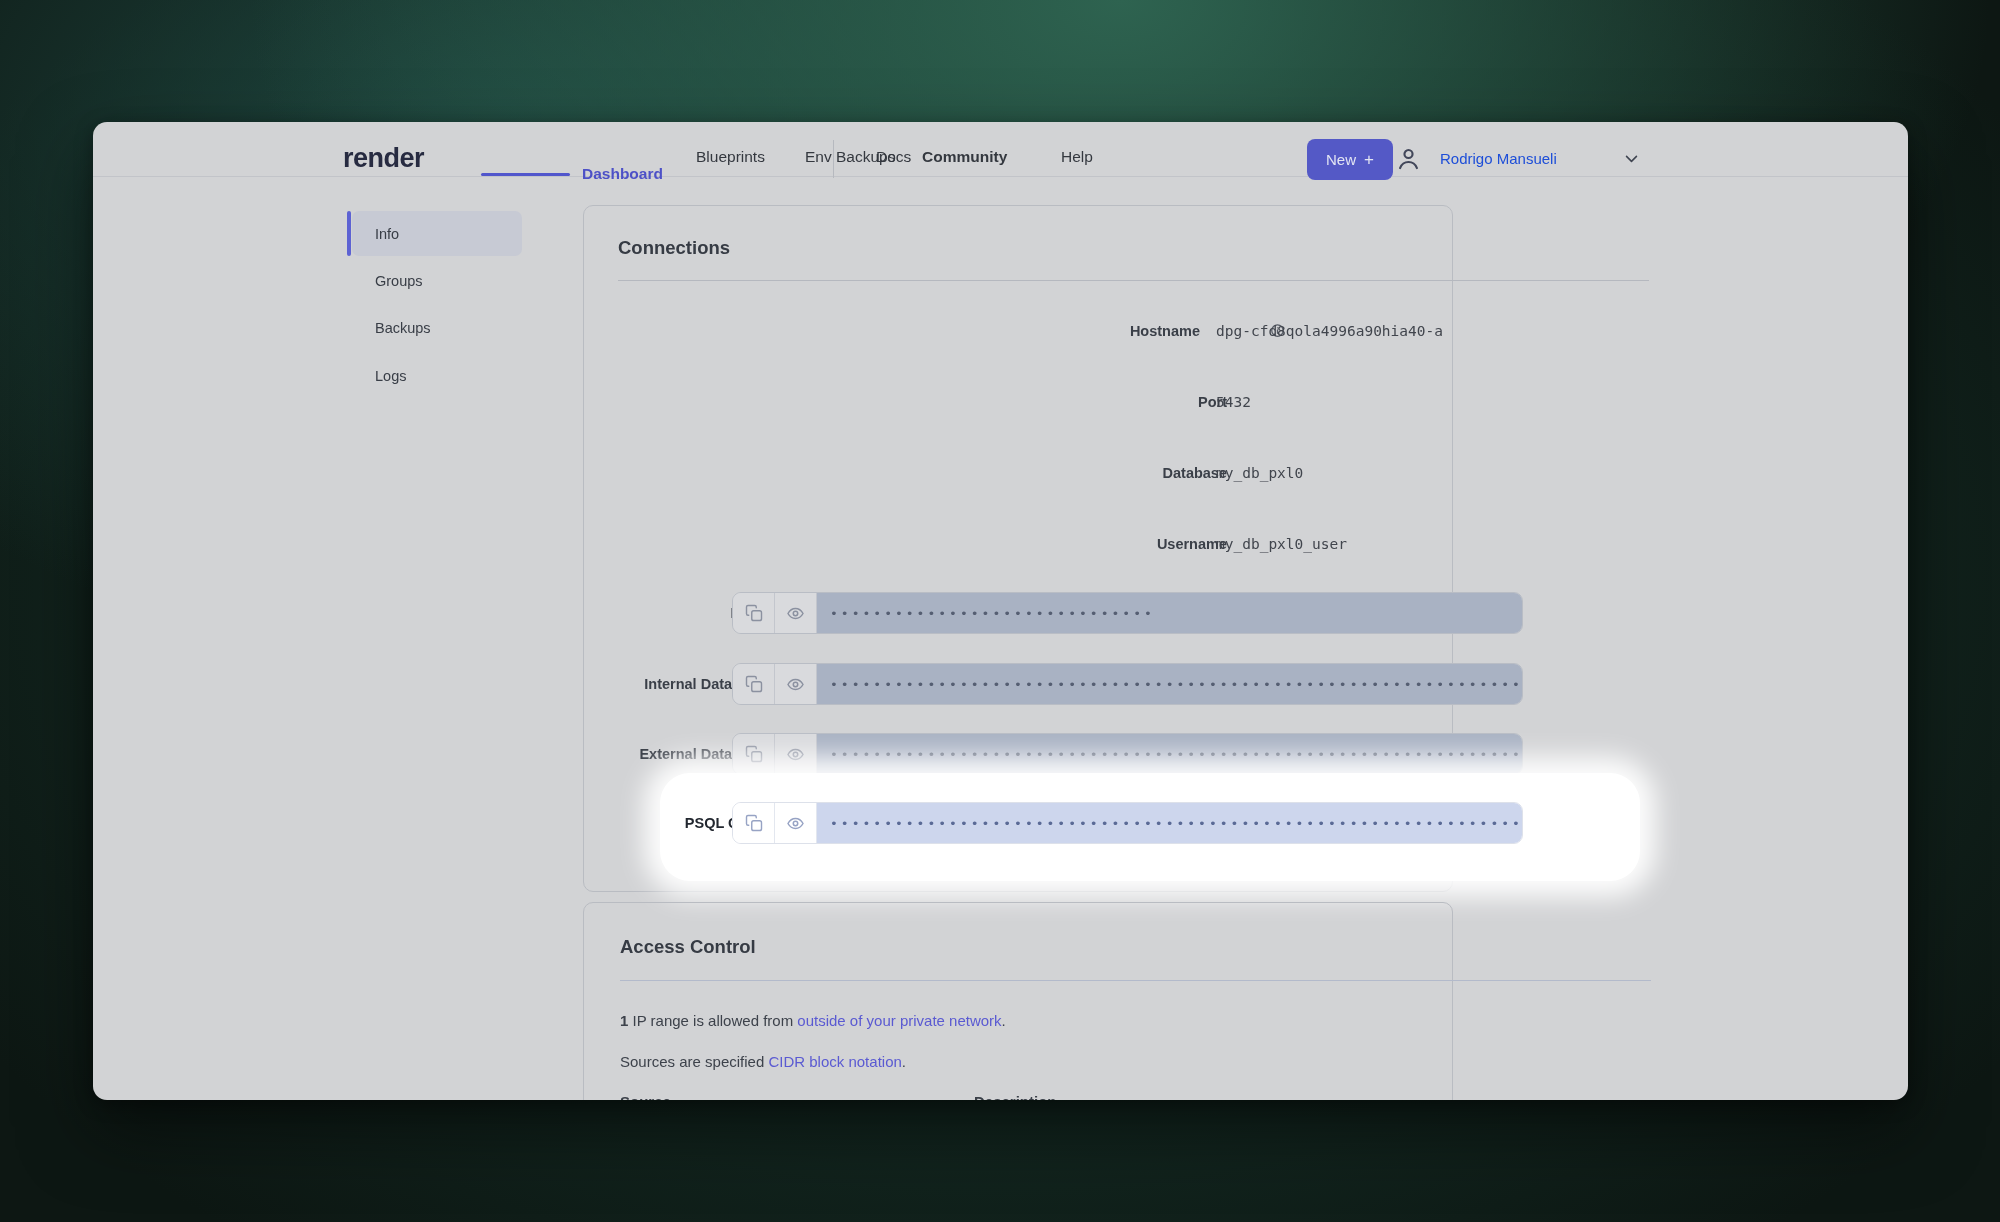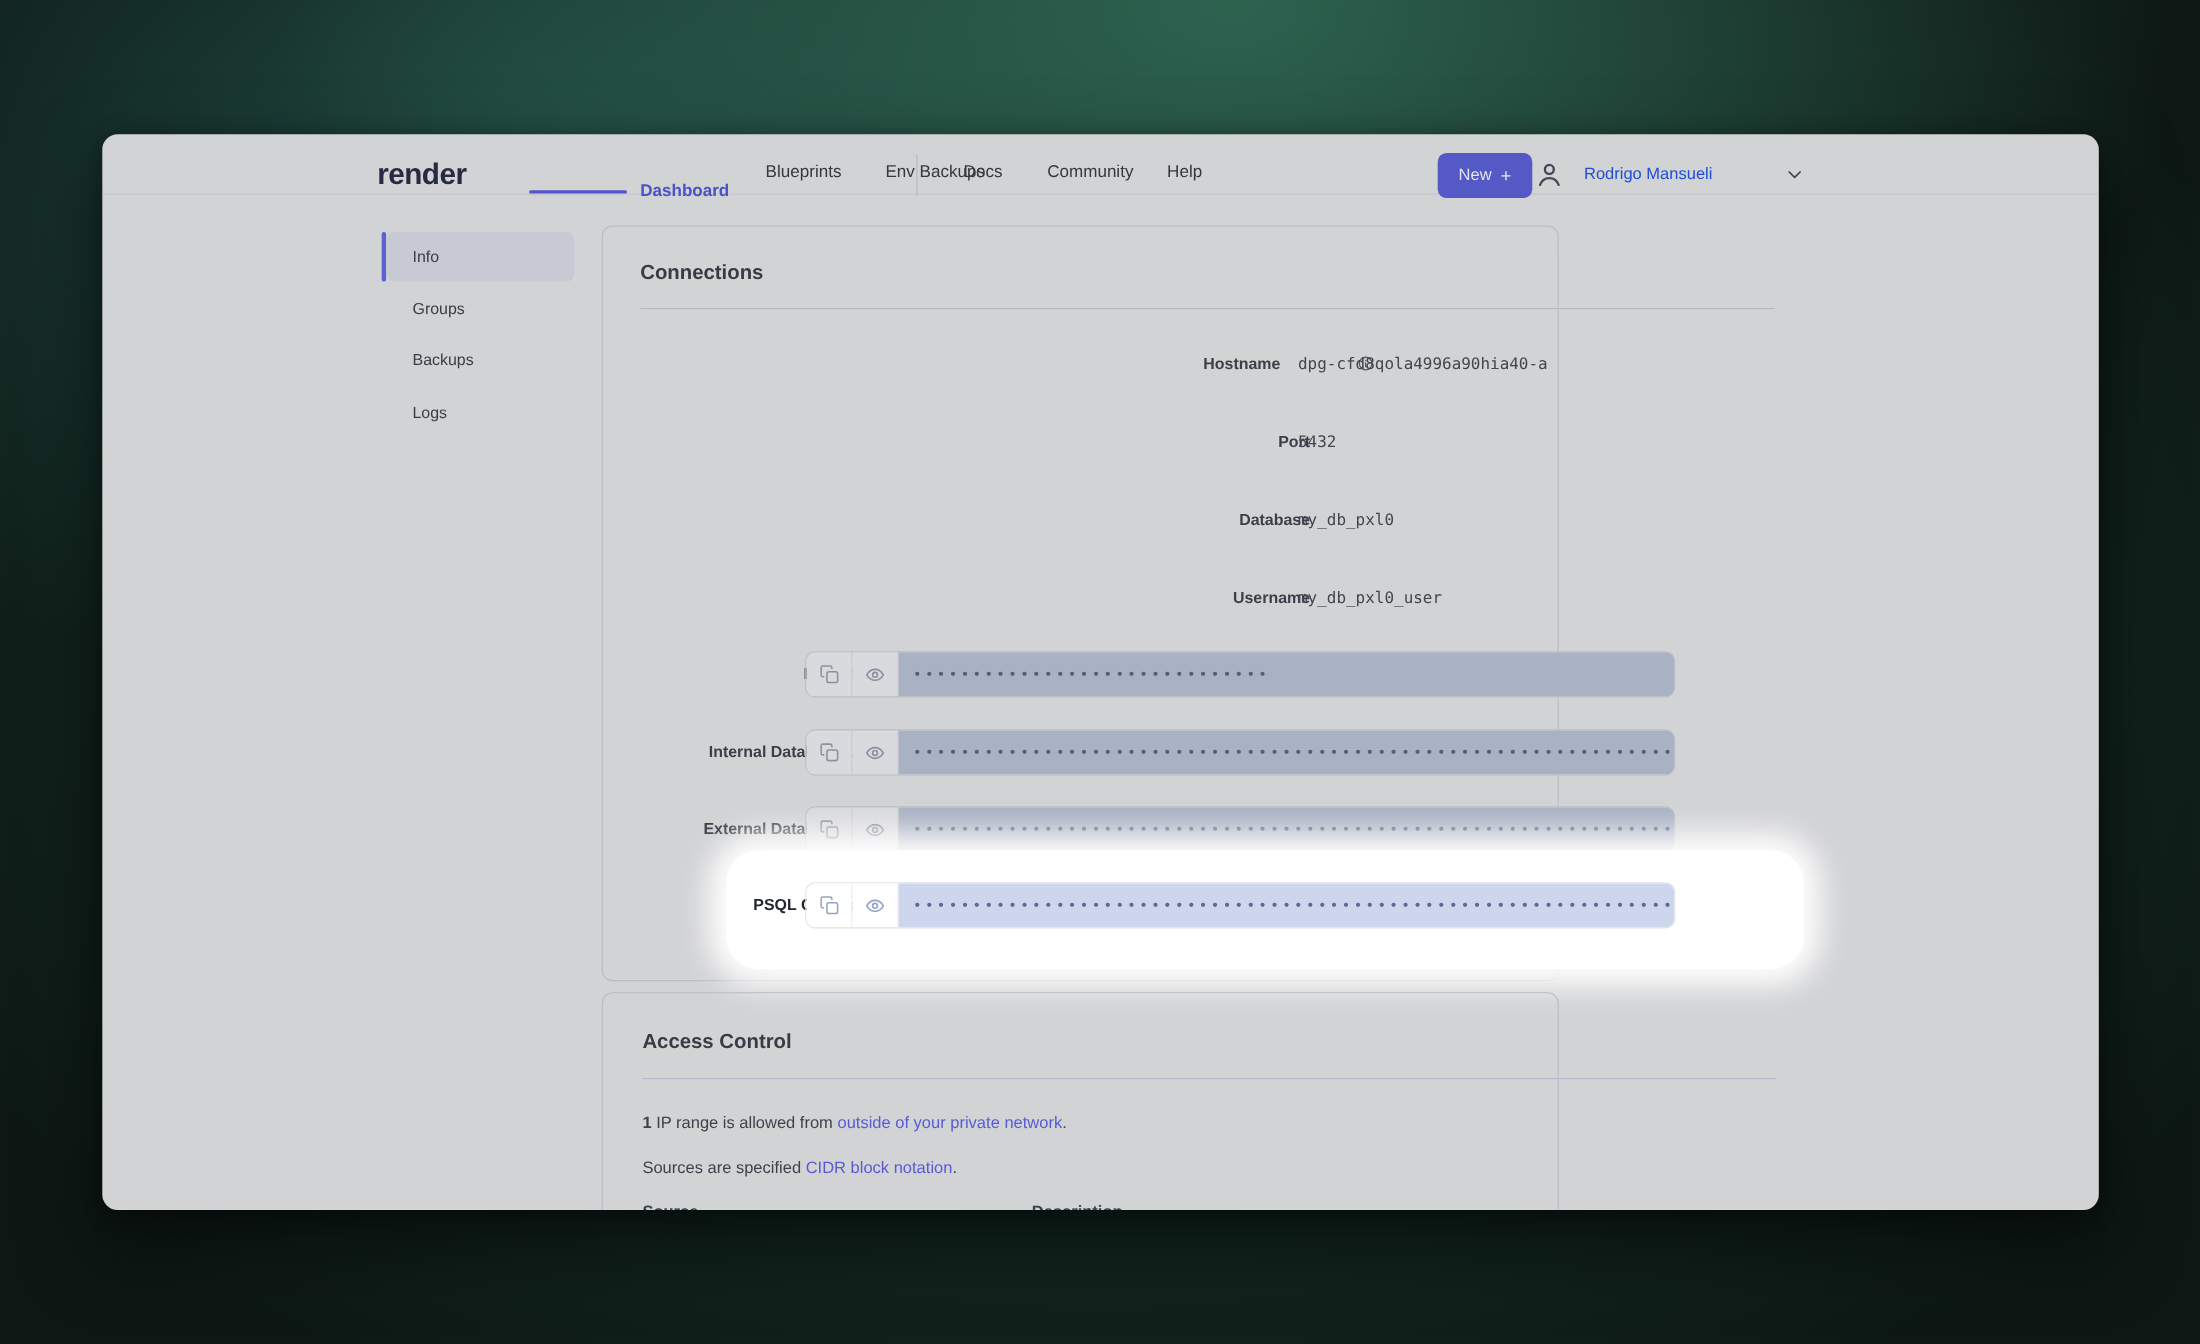--- a/index.html
+++ b/index.html
@@ -38,21 +38,21 @@
   .user-name { position:absolute; left:1347px; top:28px; font-size:15px; font-weight:500; color:#1d4ed8; }
   .user-chevron { position:absolute; left:1530px; top:28px; width:17px; height:17px; color:#3f4450; cursor:pointer; }
 
   
   .side-active-bar { position:absolute; left:254px; top:89px; width:4px; height:45px; background:#5d62d3; border-radius:2px; }
   .side-item { position:absolute; left:259px; width:170px; height:45px; border-radius:7px;
     display:flex; align-items:center; padding-left:23px; font-size:14.5px; color:#383d46; cursor:pointer; }
   .side-item.active { background:#c7cad4; }
 
   
-  .panel { position:absolute; left:454px; width:870px; border:1px solid #b9bcc2; border-radius:10px; background:transparent; }
+  .panel { position:absolute; left:490px; width:870px; border:1px solid #b9bcc2; border-radius:10px; background:transparent; }
   .panel-title { position:absolute; left:34px; font-size:18.5px; font-weight:bold; color:#363b44; }
   .panel-divider { position:absolute; left:34px; width:1031px; height:1px; background:#b5b8bf; }
 
   
   .row-label { position:absolute; width:243px; text-align:right; font-size:14.5px; font-weight:600; color:#3a3f48; }
   .row-value { position:absolute; left:632px; font-family:"DejaVu Sans Mono", monospace; font-size:14.5px; color:#41454d; }
   .info-icon { position:absolute; left:686px; width:15px; height:15px; color:#565b65; cursor:pointer; }
 
   .secret-control {
     position:absolute; left:639px; width:791px; height:42px;
@@ -93,21 +93,21 @@
 
   <div class="topnav">
     <div class="logo">render</div>
 
     <div class="nav-link active" style="left:489px;">Dashboard</div>
     <div class="nav-link" style="left:603px;">Blueprints</div>
     <div class="nav-link" style="left:712px;">Env Backups</div>
     <div class="nav-underline"></div>
     <div class="nav-divider"></div>
     <div class="nav-link" style="left:783px;">Docs</div>
-    <div class="nav-link" style="left:859px;">Community</div>
+    <div class="nav-link" style="left:829px;font-weight:bold;">Community</div>
     <div class="nav-link" style="left:968px;">Help</div>
 
     <button class="new-btn">
       <span>New</span>
         <span style="font-size:17px;">+</span>
     </button>
 
     <span class="user-icon">
       <svg viewBox="0 0 24 24" fill="none" stroke="currentColor" stroke-width="1.9" stroke-linecap="round">
         <circle cx="12" cy="8" r="3.6"></circle>

